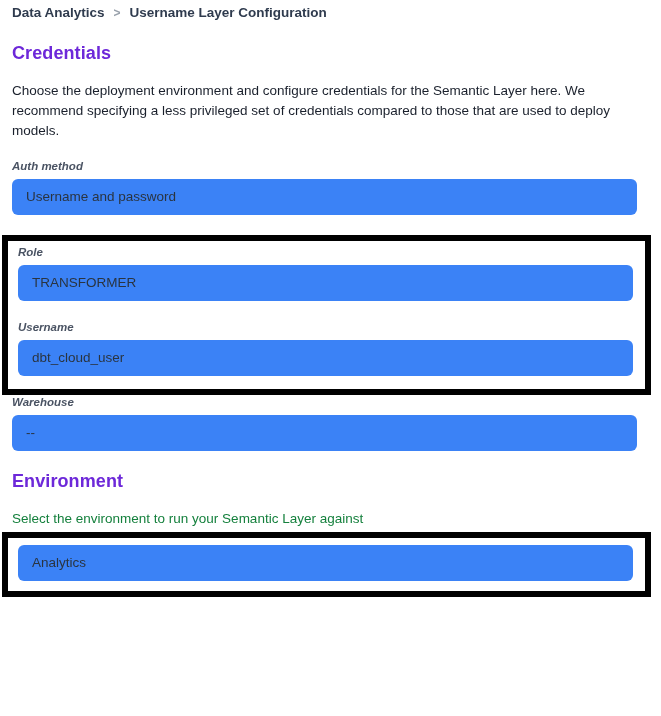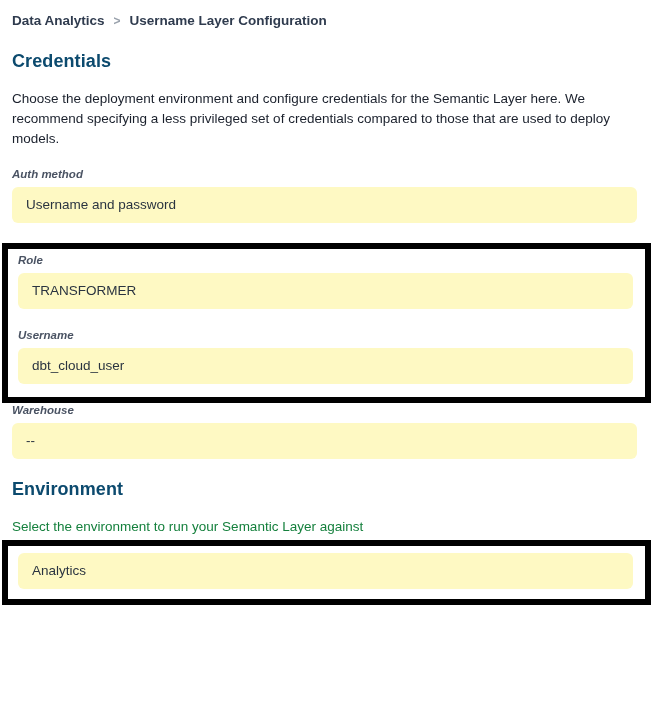--- a/index.html
+++ b/index.html
@@ -4,51 +4,51 @@
 <style>
   * { box-sizing: border-box; }
   html, body {
     margin: 0; padding: 0;
     width: 661px; height: 716px;
     background: #ffffff;
     font-family: "Liberation Sans", sans-serif;
     color: #2a3440;
     overflow: hidden;
   }
-  .page { padding: 13px 24px 0 12px; width: 661px; }
+  .page { padding: 5px 24px 0 12px; width: 661px; }
 
   
   .breadcrumb {
     display: flex; align-items: center; gap: 9px;
     font-size: 13.5px; font-weight: 700; color: #2f3b4e;
     margin-bottom: 23px;
   }
   .breadcrumb .crumb { cursor: pointer; }
   .breadcrumb .sep { color: #98a0ab; font-size: 12px; font-weight: 600; }
 
   
   h1.section-title {
-    font-size: 18px; font-weight: 700; color: #0c4a6e;
+    font-size: 18px; font-weight: 700; color: #6d28d9;
     margin: 0 0 17px 0; letter-spacing: .1px;
   }
   .section-desc {
     font-size: 13.5px; line-height: 1.48; color: #1a202c;
     margin: 0 0 19px 0; max-width: 625px;
   }
 
   
   .field-group { margin-bottom: 20px; }
   .field-label {
     font-size: 11.5px; font-weight: 700; color: #4a5363;
     margin-bottom: 7px;
     font-style: italic;
   }
   .input-box {
     height: 36px; display: flex; align-items: center;
-    background: #fef9c3; border-radius: 6px;
+    background: #3b82f6; border-radius: 6px;
     padding: 0 14px; font-size: 13.5px; color: #2a3440;
     cursor: text;
   }
   .input-box.password { letter-spacing: 1px; font-size: 12px; font-weight: 700; }
 
   
   .annotation-box {
     border: 6px solid #000000;
     margin-left: -10px; margin-right: -14px;
   }

